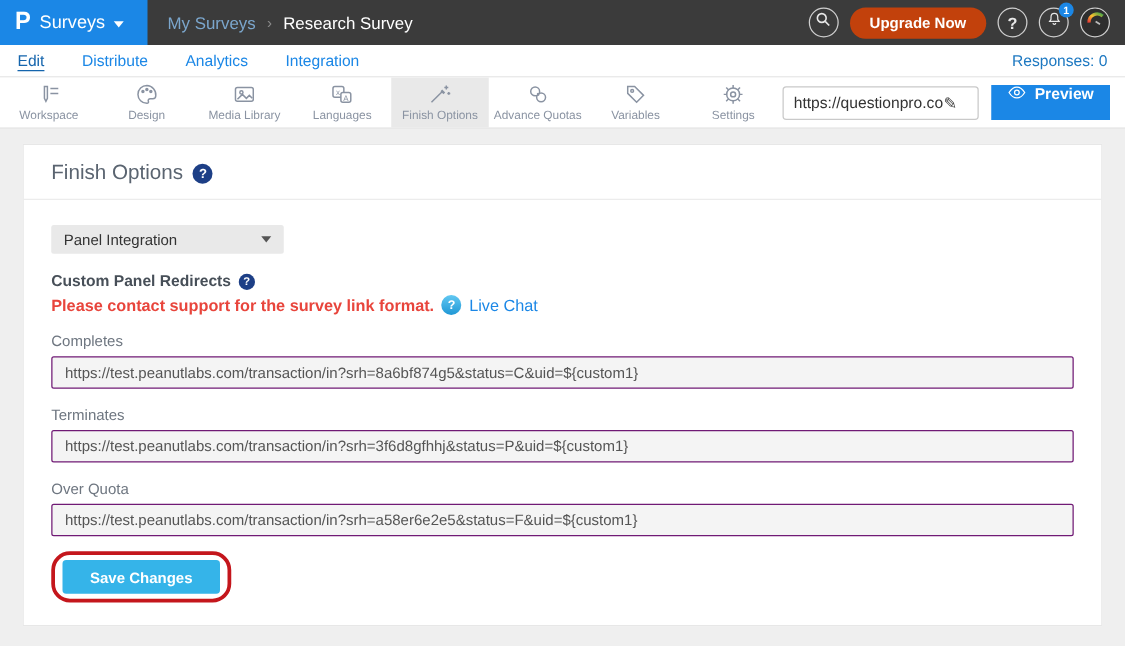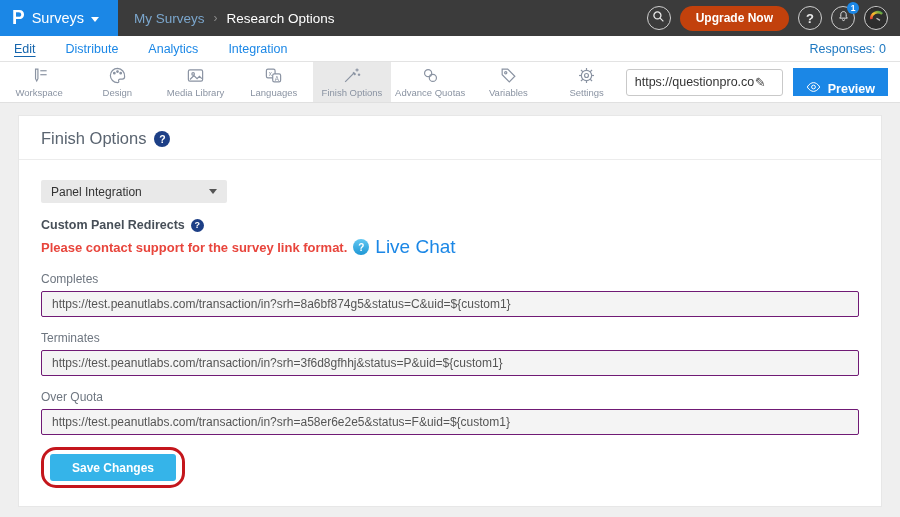--- a/index.html
+++ b/index.html
@@ -33,21 +33,21 @@
   .toolbar { height:41px; background:#fff; border-bottom:1px solid #e0e0e0; display:flex; align-items:stretch; }
   .tool-item { width:81px; display:flex; flex-direction:column; align-items:center; justify-content:center; gap:2px; cursor:pointer; }
   .tool-item.active { background:#e9e9e9; }
   .tool-icon { height:18px; display:flex; align-items:center; justify-content:center; color:#8a93a2; }
   .tool-icon svg { stroke:#8a93a2; fill:none; stroke-width:1.5; }
   .tool-label { font-size:9.5px; color:#8a93a2; white-space:nowrap; }
   .toolbar-right { margin-left:auto; display:flex; align-items:center; gap:10px; padding-right:12px; }
   .url-box { width:157px; height:27px; border:1px solid #c9c9c9; border-radius:3px; background:#fff; display:flex; align-items:center; overflow:hidden; }
   .url-input { border:none; outline:none; width:128px; font-size:12.5px; color:#333; padding:0 0 0 8px; font-family:"Liberation Sans",sans-serif; background:transparent; }
   .pencil { font-size:13px; color:#444; cursor:pointer; transform:rotate(0deg); }
-  .preview-btn { background:#1b87e6; border:none; color:#fff; font-weight:bold; font-size:12.5px; height:28px; padding:0 13px; border-radius:0; display:flex; align-items:flex-end; gap:7px; cursor:pointer; }
+  .preview-btn { background:#1b87e6; border:none; color:#fff; font-weight:bold; font-size:12.5px; height:28px; padding:0 13px; border-radius:0; display:flex; align-items:flex-start; gap:7px; cursor:pointer; }
   .eye-icon svg { stroke:#fff; fill:none; stroke-width:1.6; }
 
   
   .page { height:414px; padding:12px 18px 0 18px; background:#efefef; }
   .card { background:#fff; border:1px solid #e7e7e7; }
   .card-header { padding:13px 22px 11px 22px; border-bottom:1px solid #ececec; display:flex; align-items:center; gap:8px; }
   .card-title { font-size:16.5px; color:#5a6470; }
   .help-badge { background:#1d3f86; color:#fff; border-radius:50%; display:inline-flex; align-items:center; justify-content:center; font-weight:bold; cursor:pointer; }
   .help-badge.lg { width:16px; height:16px; font-size:10.5px; }
   .help-badge.sm { width:13px; height:13px; font-size:9px; }
@@ -55,41 +55,41 @@
 
   .dropdown { width:186px; height:23px; background:#e9e9e9; border-radius:2px; display:flex; align-items:center; justify-content:space-between; padding:0 10px; cursor:pointer; }
   .dropdown-value { font-size:12px; color:#333; }
   .dd-caret { width:0; height:0; border-left:4px solid transparent; border-right:4px solid transparent; border-top:5px solid #555; }
 
   .section-heading-row { margin-top:15px; display:flex; align-items:center; gap:6px; }
   .section-heading { font-size:12.5px; font-weight:bold; color:#474f58; }
   .support-row { margin-top:4px; display:flex; align-items:center; gap:6px; }
   .support-note { font-size:13px; font-weight:bold; color:#e8453c; }
   .chat-badge { width:16px; height:16px; border-radius:50%; background:linear-gradient(#62c8f2,#1f97d5); color:#fff; font-size:10px; font-weight:bold; display:flex; align-items:center; justify-content:center; cursor:pointer; }
-  .live-chat { font-size:19px; color:#1b87e6; cursor:pointer; }
+  .live-chat { font-size:13px; color:#1b87e6; cursor:pointer; }
 
   .field-label { margin-top:14px; font-size:12px; color:#6e7680; }
   .url-field { margin-top:5px; width:100%; height:26px; background:#f4f4f4; border:1px solid #701a75; border-radius:2px; font-size:12px; color:#555; padding:0 10px; font-family:"Liberation Sans",sans-serif; outline:none; }
 
   .save-annotation { display:inline-block; margin-top:12px; border:3px solid #c4161c; border-radius:15px; padding:4px 6px; }
   .save-btn { background:#35b4e9; border:none; color:#fff; font-weight:bold; font-size:12px; height:27px; padding:0 22px; border-radius:3px; cursor:pointer; }
 </style>
 </head>
 <body>
 
 <div class="topbar">
   <div class="logo-section">
     <span class="logo-p">P</span>
     <span class="product-label">Surveys</span>
     <span class="caret-down"></span>
   </div>
   <div class="breadcrumb">
     <span class="bc-parent">My Surveys</span>
     <span class="bc-sep">›</span>
-    <span class="bc-current">Research Options</span>
+    <span class="bc-current">Research Survey</span>
   </div>
   <div class="topbar-right">
     <div class="circle-btn">
       <span>
         <svg width="13" height="13" viewBox="0 0 24 24" stroke="#e8e8e8" fill="none" stroke-width="2.4">
           <circle cx="10" cy="10" r="6.5"></circle>
             <line x1="15" y1="15" x2="21" y2="21"></line>
         </svg>
       </span>
     </div>

